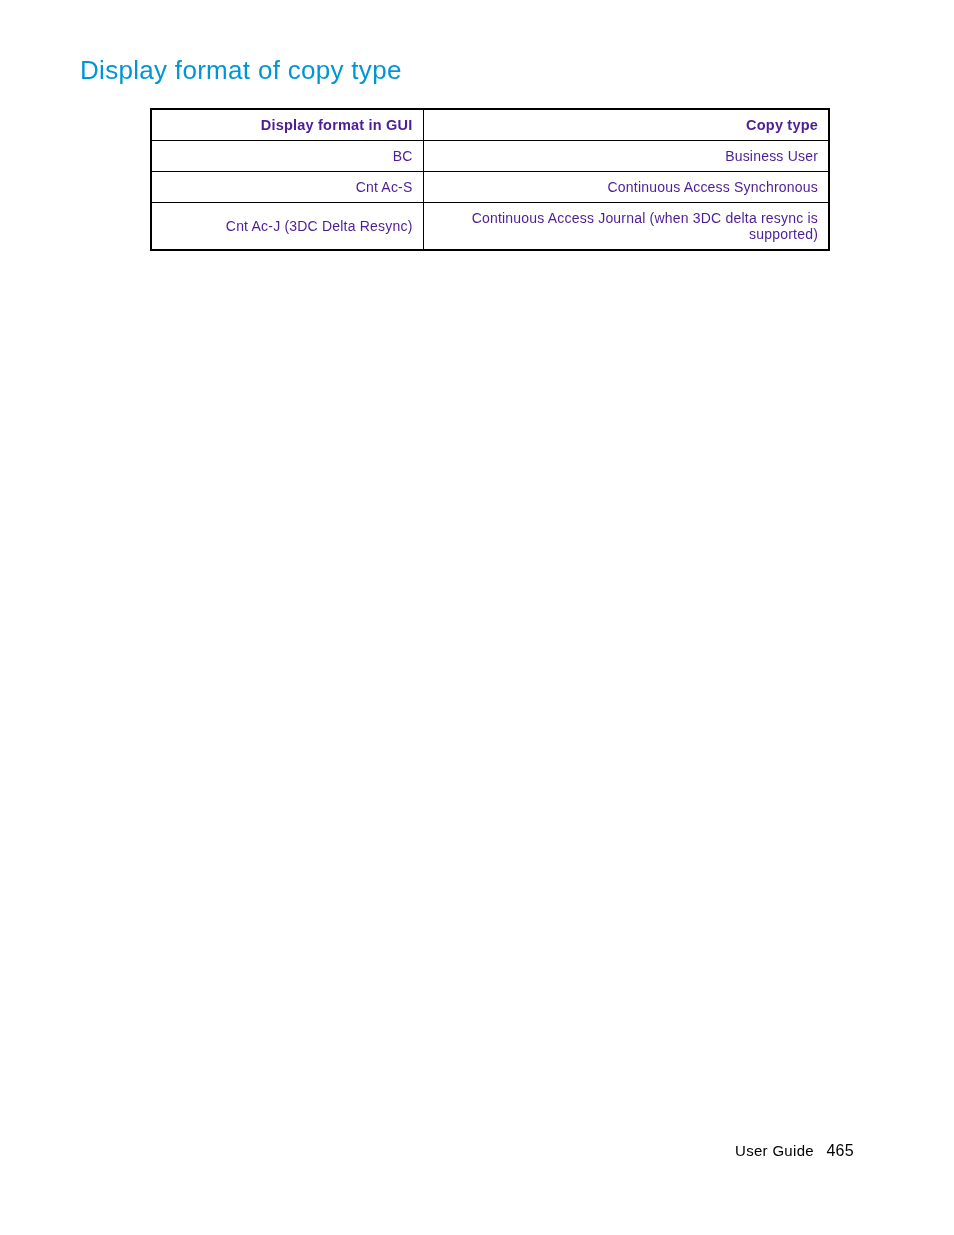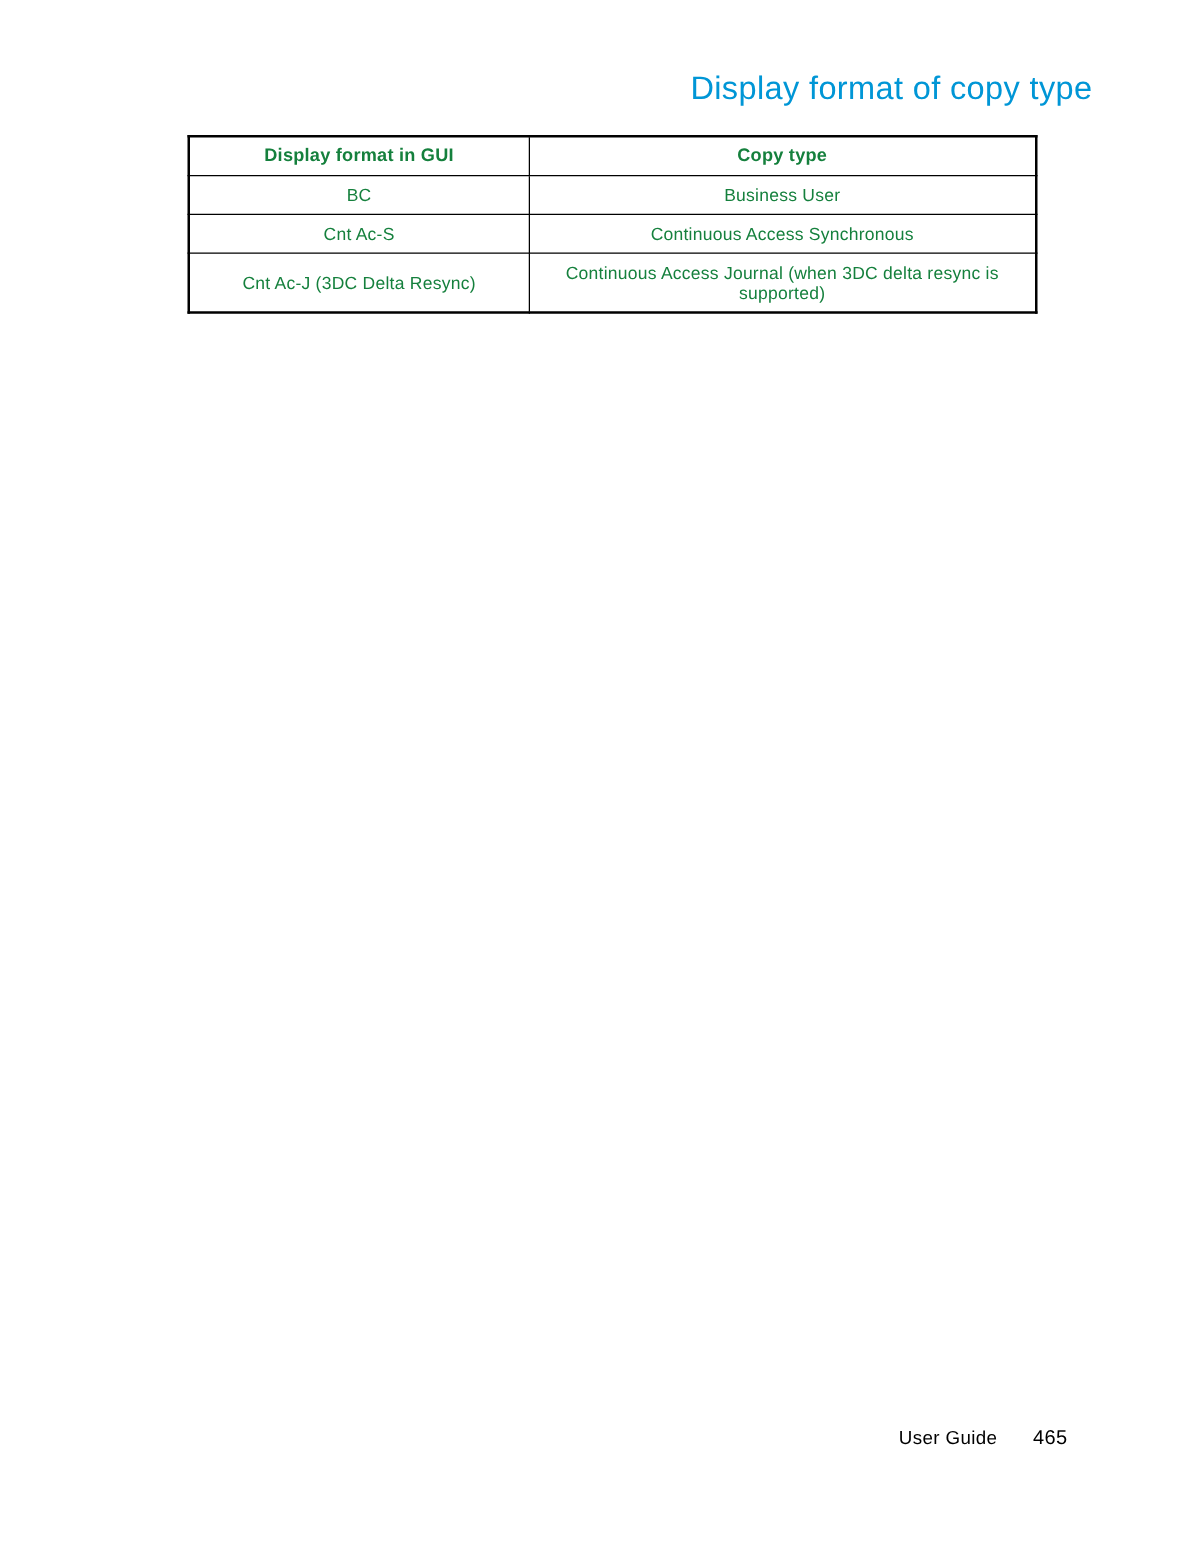--- a/index.html
+++ b/index.html
@@ -14,36 +14,35 @@
       font-family: Arial, Helvetica, sans-serif;
       position: relative;
       padding: 55px 80px 0 80px;
     }
     .section-title {
       color: #0096d6;
       font-size: 26px;
       font-weight: 300;
       margin-bottom: 22px;
       letter-spacing: 0.3px;
-      text-align: right;
     }
     .table-wrap {
       margin-left: 70px;
     }
     table {
       border-collapse: collapse;
       border: 2.5px solid #000;
       width: 680px;
     }
     th, td {
-      text-align: center;
+      text-align: right;
       padding: 7px 10px;
       font-size: 14px;
       font-weight: 300;
-      color: #15803d;
+      color: #4c1d95;
       border: 1px solid #000;
       vertical-align: middle;
       letter-spacing: 0.2px;
     }
     th {
       font-weight: 600;
       font-size: 14.5px;
     }
     th:first-child, td:first-child {
       width: 272px;
@@ -52,21 +51,21 @@
       position: absolute;
       bottom: 75px;
       right: 100px;
       font-size: 15px;
       font-weight: 300;
       color: #000;
       letter-spacing: 0.3px;
     }
     .footer .page-num {
       display: inline-block;
-      margin-left: 24px;
+      margin-left: 8px;
       font-size: 16px;
     }
   </style>
 </head>
 <body>
 
 <h2 class="section-title">Display format of copy type</h2>
 
 <div class="table-wrap">
   <table>

